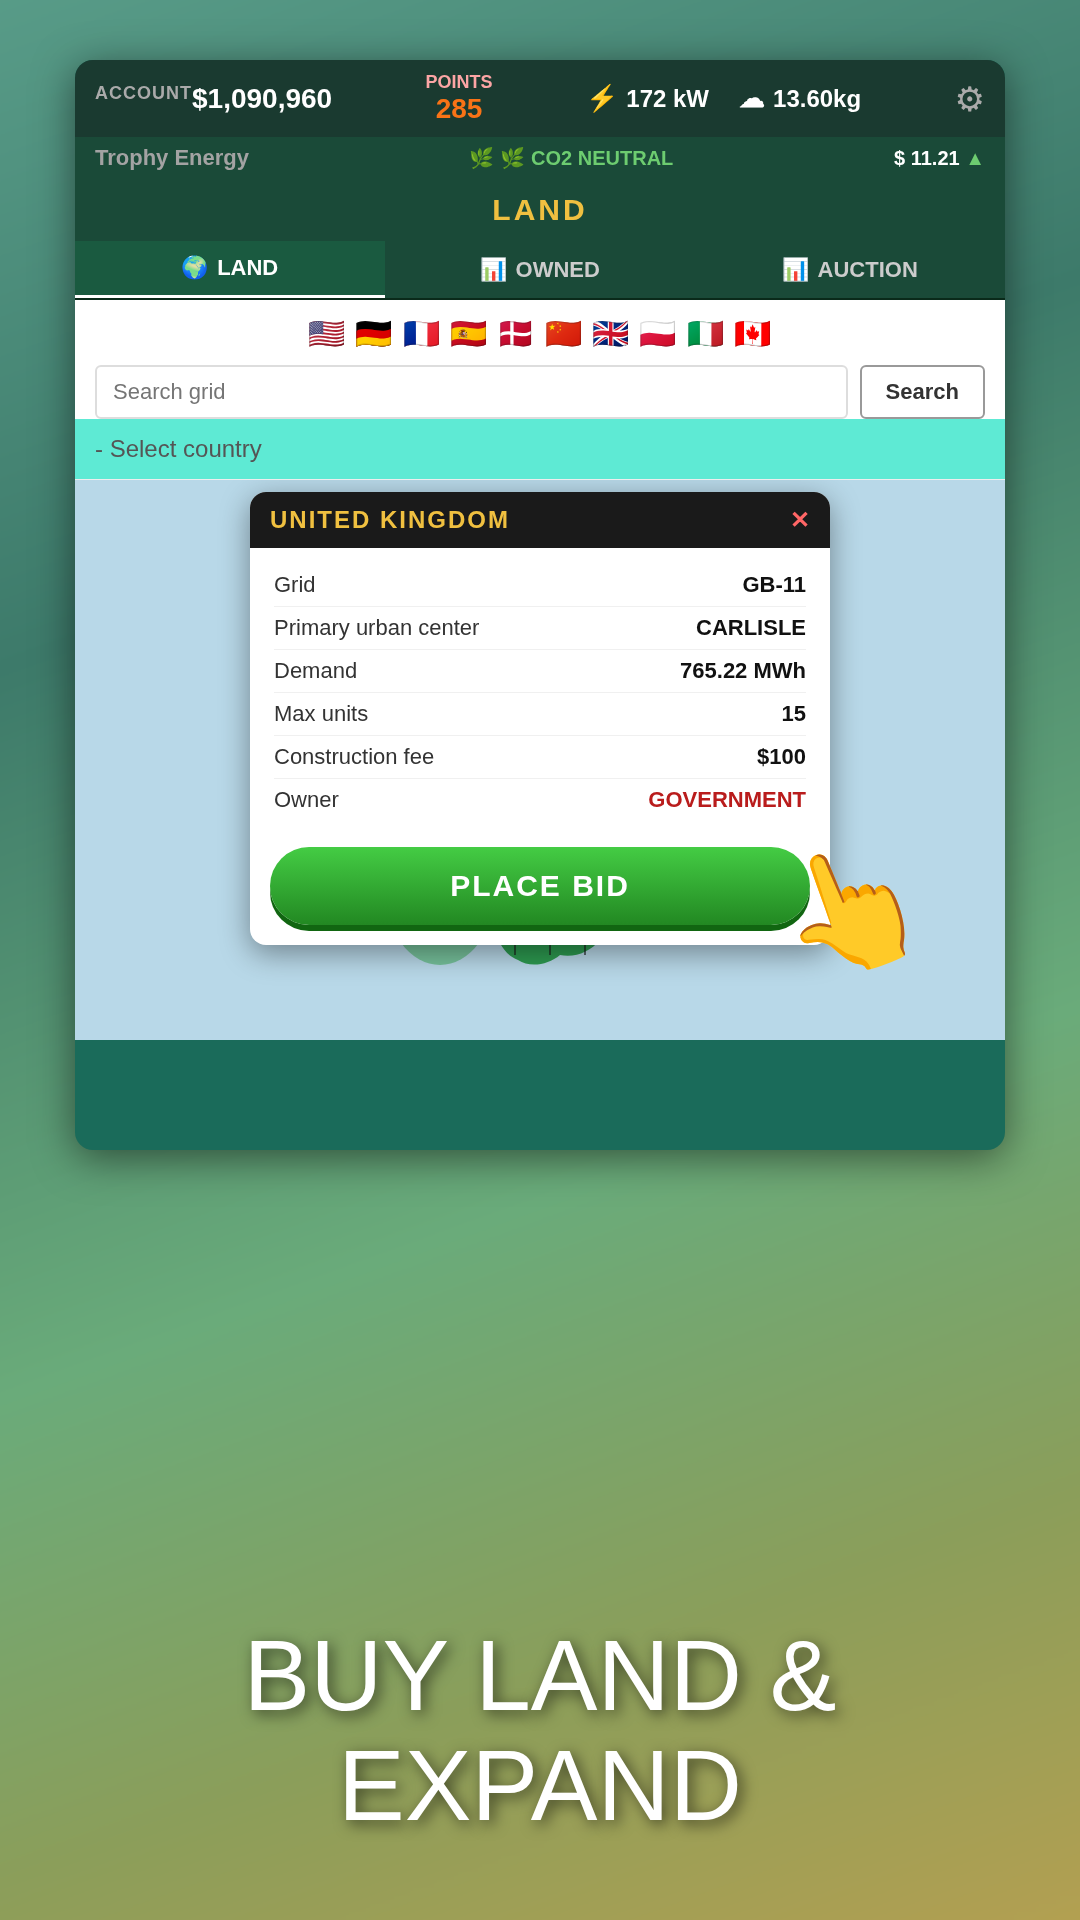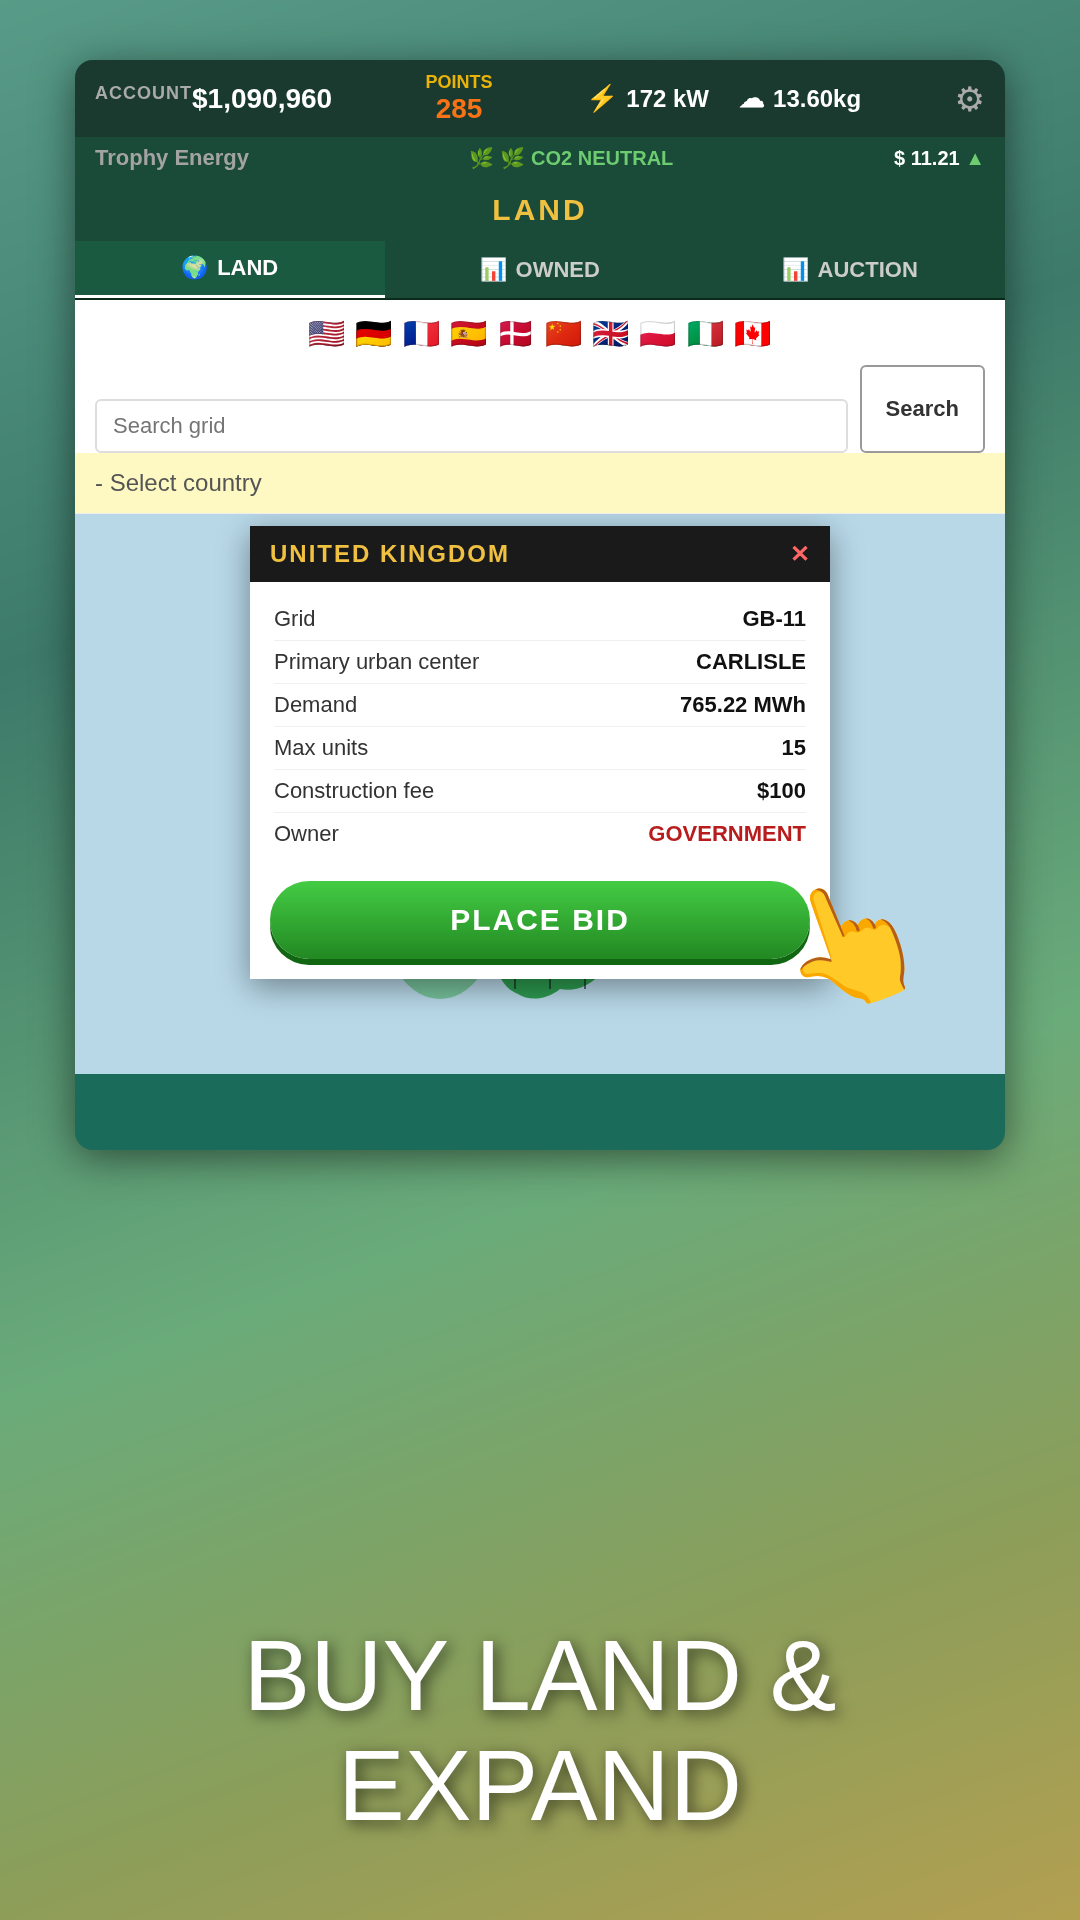--- a/index.html
+++ b/index.html
@@ -66,21 +66,21 @@
       font-weight: 700;
     }
 
     .top-bar-points {
       display: flex;
       flex-direction: column;
       align-items: center;
     }
 
     .points-label {
-      color: #eab308;
+      color: #fca5a5;
       font-size: 18px;
       font-weight: 600;
       text-transform: uppercase;
     }
 
     .points-value {
       color: #f97316;
       font-size: 28px;
       font-weight: 700;
     }
@@ -201,36 +201,35 @@
     }
 
     .search-input {
       flex: 1;
       border: 2px solid #ddd;
       border-radius: 6px;
       padding: 12px 16px;
       font-size: 22px;
       color: #999;
       outline: none;
-      margin-top: 34px;
     }
 
     .search-btn {
       background: white;
       border: 2px solid #999;
       border-radius: 6px;
       padding: 12px 24px;
       font-size: 22px;
       font-weight: 600;
       cursor: pointer;
       color: #333;
     }
 
     .select-country {
-      background: #fef9c3;
+      background: #5eead4;
       padding: 16px 20px;
       font-size: 24px;
       color: #555;
       border-bottom: 1px solid #eee;
     }
 
     
     .map-area {
       position: relative;
       flex: 1;
@@ -240,21 +239,21 @@
     }
 
     
     .popup-card {
       position: absolute;
       top: 12px;
       left: 50%;
       transform: translateX(-50%);
       width: 580px;
       background: white;
-      border-radius: 0;
+      border-radius: 16px;
       overflow: hidden;
       box-shadow: 0 8px 30px rgba(0,0,0,0.4);
       z-index: 10;
     }
 
     .popup-header {
       background: #1a1a1a;
       padding: 14px 20px;
       display: flex;
       align-items: center;

